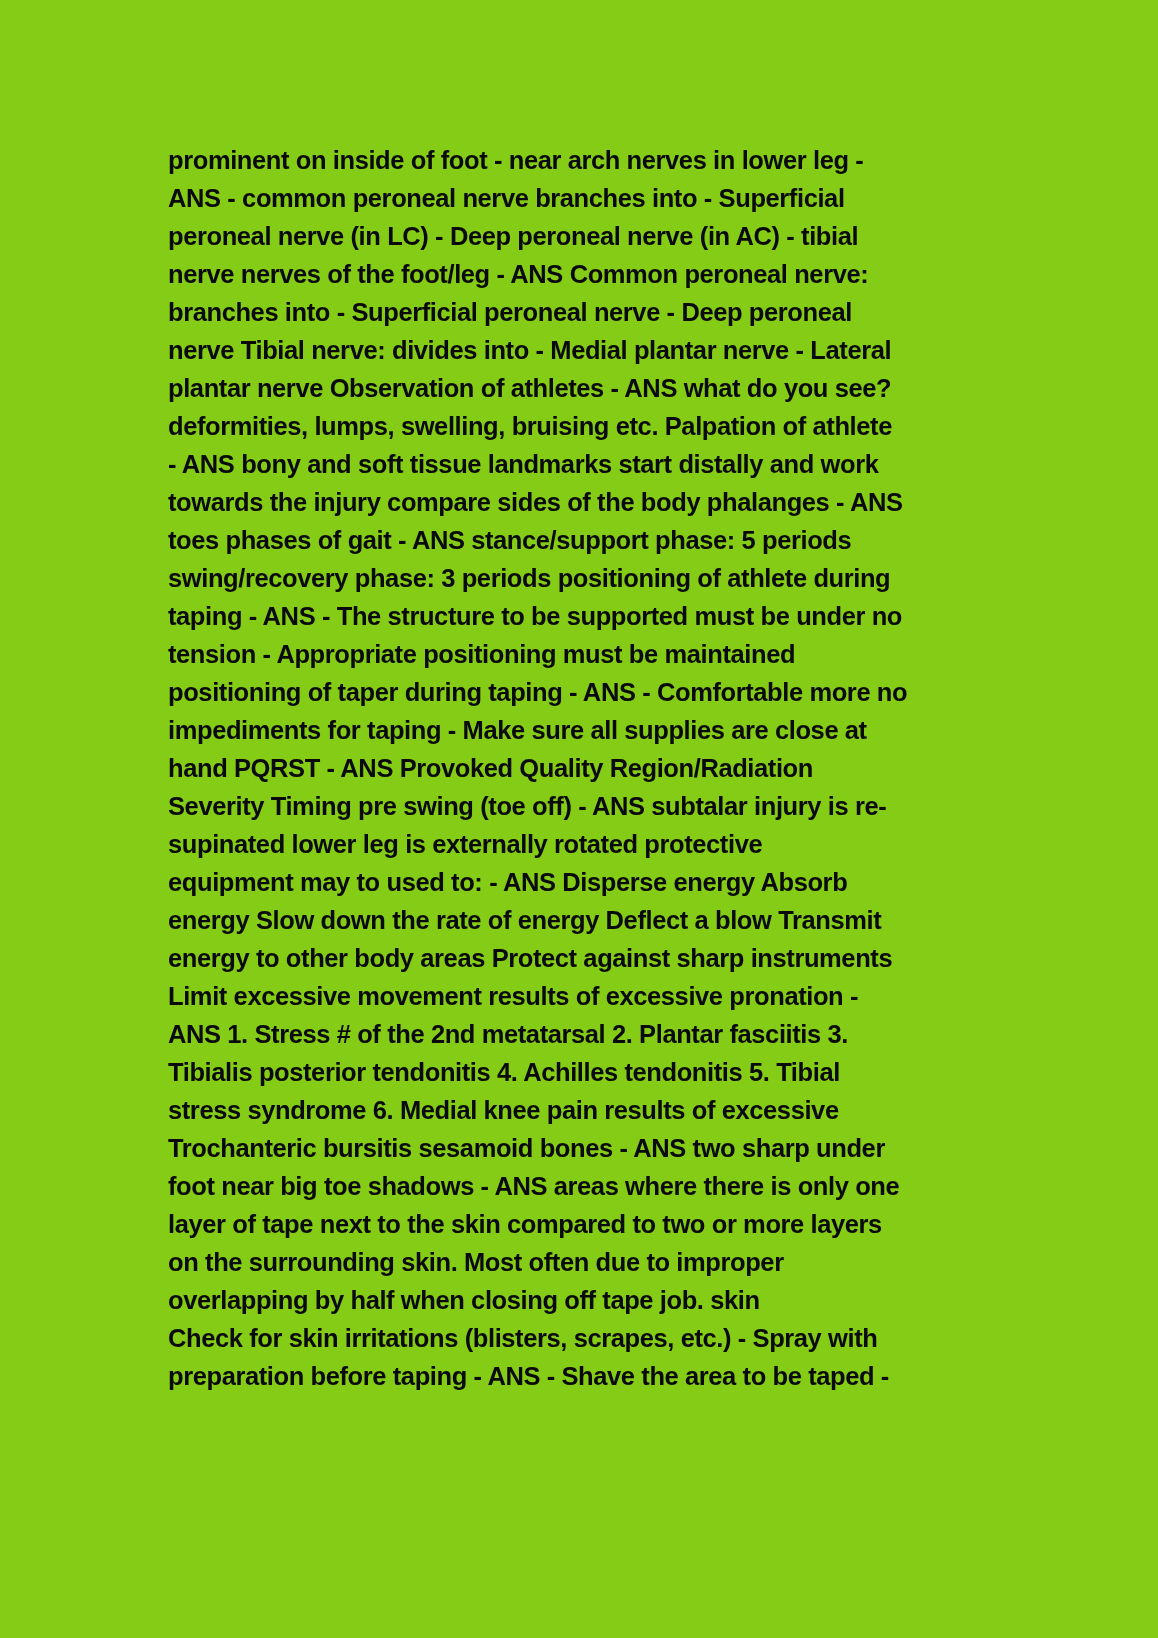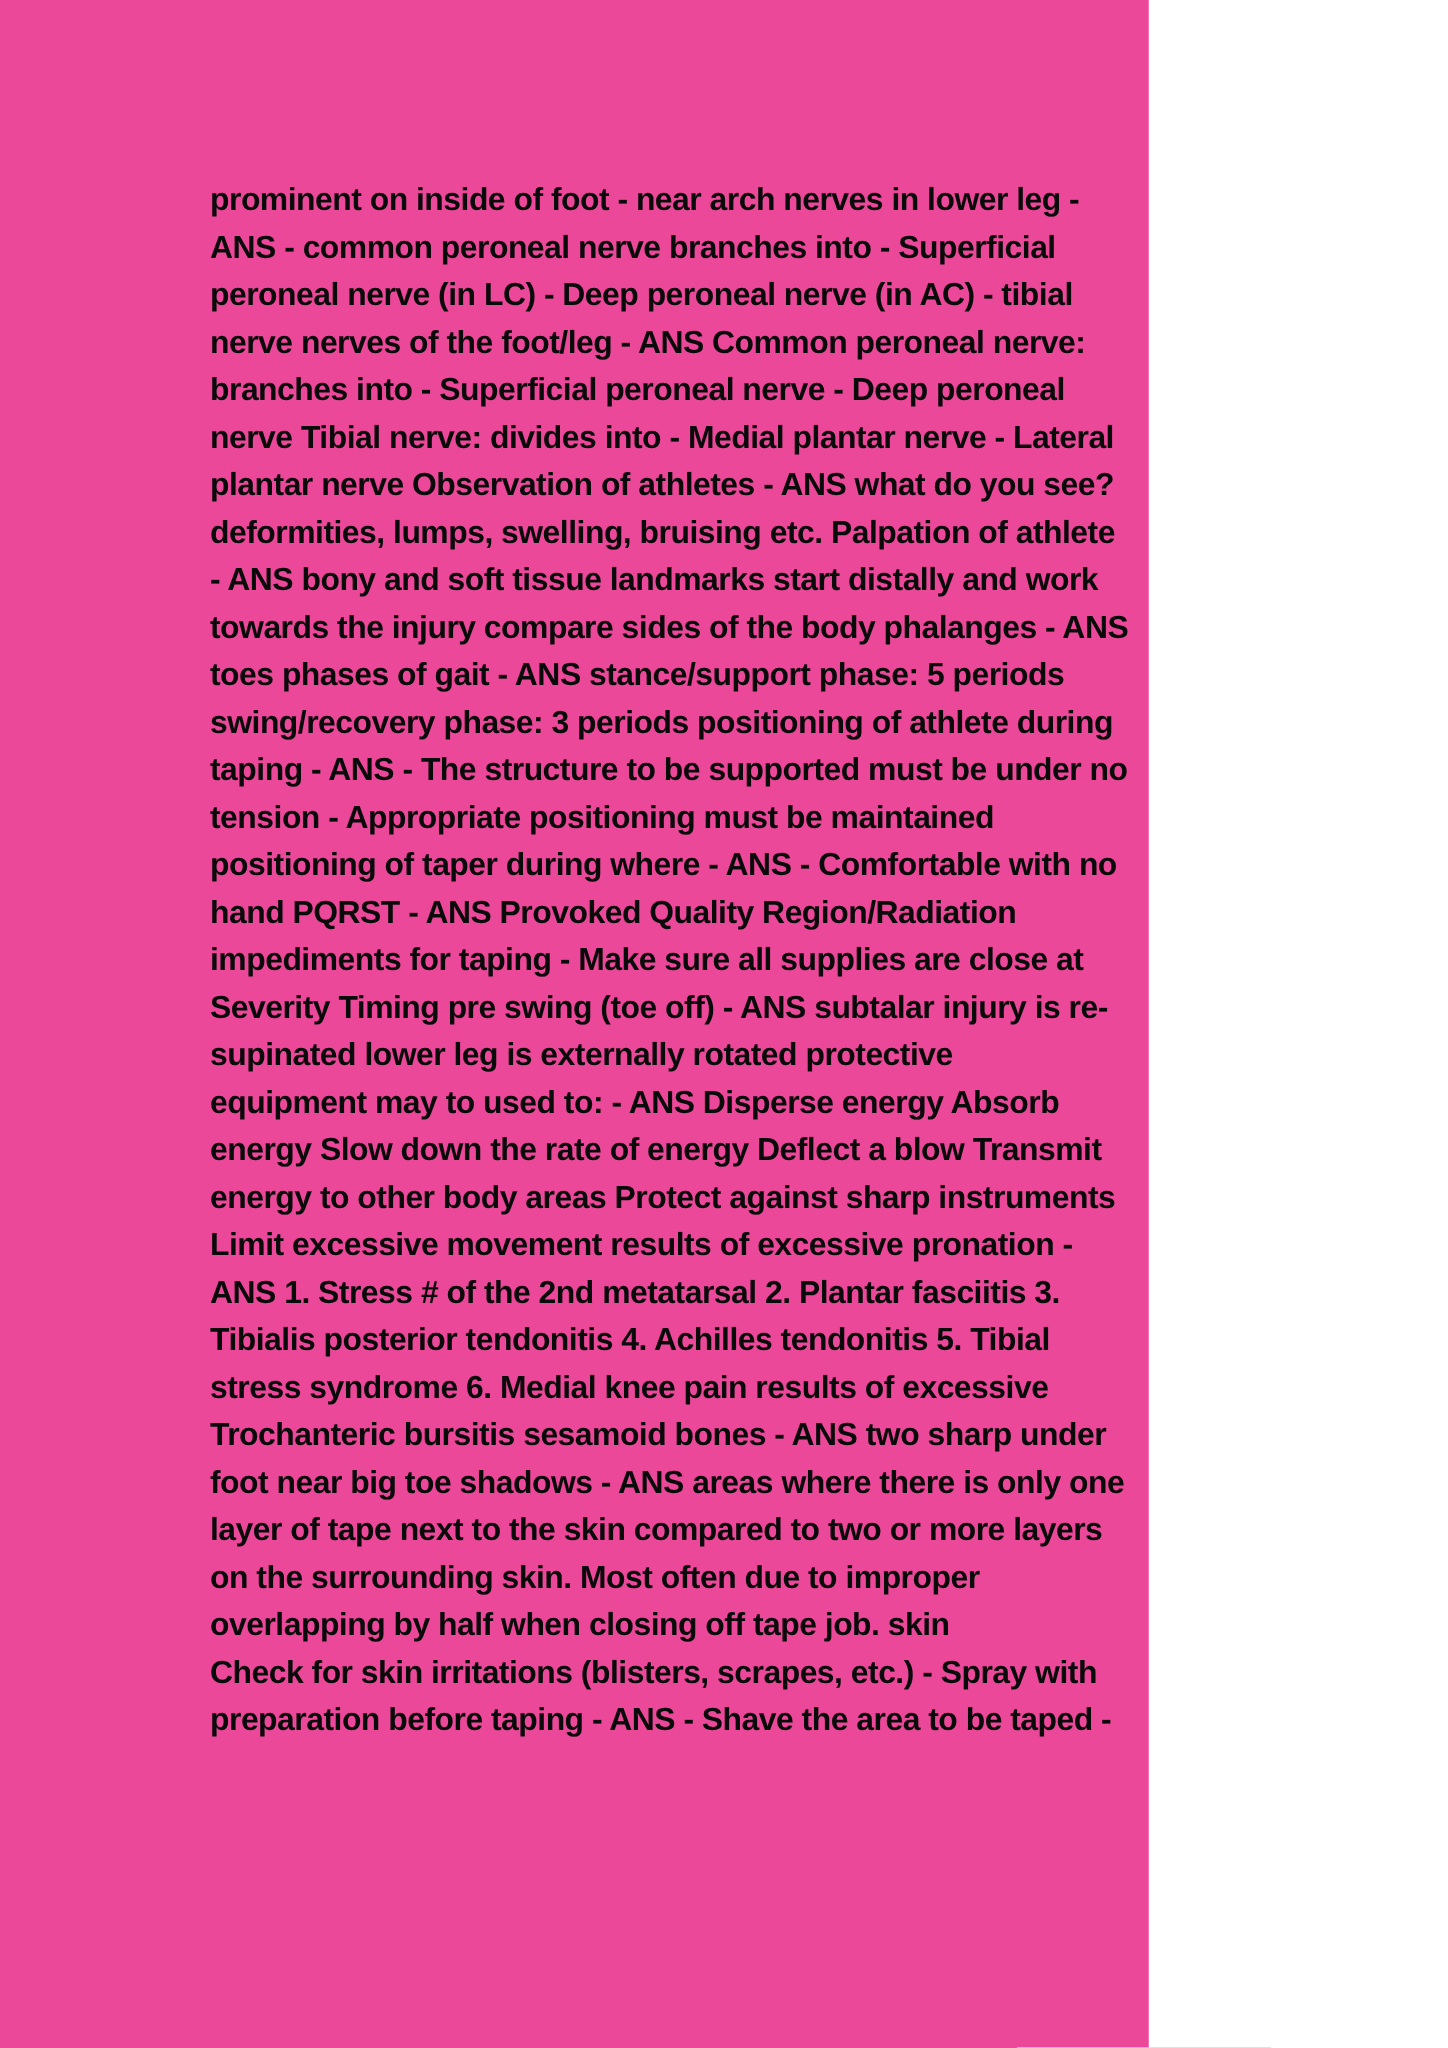--- a/index.html
+++ b/index.html
@@ -2,23 +2,23 @@
 <html><head>
 <meta charset="utf-8">
 <style>
   html, body {
     margin: 0;
     padding: 0;
     background: #ffffff;
   }
   .page {
     position: relative;
-    width: 919px;
+    width: 1158px;
     height: 1638px;
-    background: #ec4899;
+    background: #84cc16;
     overflow: hidden;
   }
   .textblock {
     position: absolute;
     left: 168px;
     top: 141px;
     width: 850px;
     font-family: "Liberation Sans", sans-serif;
     font-weight: 700;
     font-size: 25.5px;
@@ -43,23 +43,23 @@
     <div class="line">branches into - Superficial peroneal nerve - Deep peroneal</div>
     <div class="line">nerve Tibial nerve: divides into - Medial plantar nerve - Lateral</div>
     <div class="line">plantar nerve Observation of athletes - ANS what do you see?</div>
     <div class="line">deformities, lumps, swelling, bruising etc. Palpation of athlete</div>
     <div class="line">- ANS bony and soft tissue landmarks start distally and work</div>
     <div class="line">towards the injury compare sides of the body phalanges - ANS</div>
     <div class="line">toes phases of gait - ANS stance/support phase: 5 periods</div>
     <div class="line">swing/recovery phase: 3 periods positioning of athlete during</div>
     <div class="line">taping - ANS - The structure to be supported must be under no</div>
     <div class="line">tension - Appropriate positioning must be maintained</div>
-    <div class="line">positioning of taper during where - ANS - Comfortable with no</div>
+    <div class="line">positioning of taper during taping - ANS - Comfortable more no</div>
+    <div class="line">impediments for taping - Make sure all supplies are close at</div>
     <div class="line">hand PQRST - ANS Provoked Quality Region/Radiation</div>
-    <div class="line">impediments for taping - Make sure all supplies are close at</div>
     <div class="line">Severity Timing pre swing (toe off) - ANS subtalar injury is re-</div>
     <div class="line">supinated lower leg is externally rotated protective</div>
     <div class="line">equipment may to used to: - ANS Disperse energy Absorb</div>
     <div class="line">energy Slow down the rate of energy Deflect a blow Transmit</div>
     <div class="line">energy to other body areas Protect against sharp instruments</div>
     <div class="line">Limit excessive movement results of excessive pronation -</div>
     <div class="line">ANS 1. Stress # of the 2nd metatarsal 2. Plantar fasciitis 3.</div>
     <div class="line">Tibialis posterior tendonitis 4. Achilles tendonitis 5. Tibial</div>
     <div class="line">stress syndrome 6. Medial knee pain results of excessive</div>
     <div class="line">Trochanteric bursitis sesamoid bones - ANS two sharp under</div>

